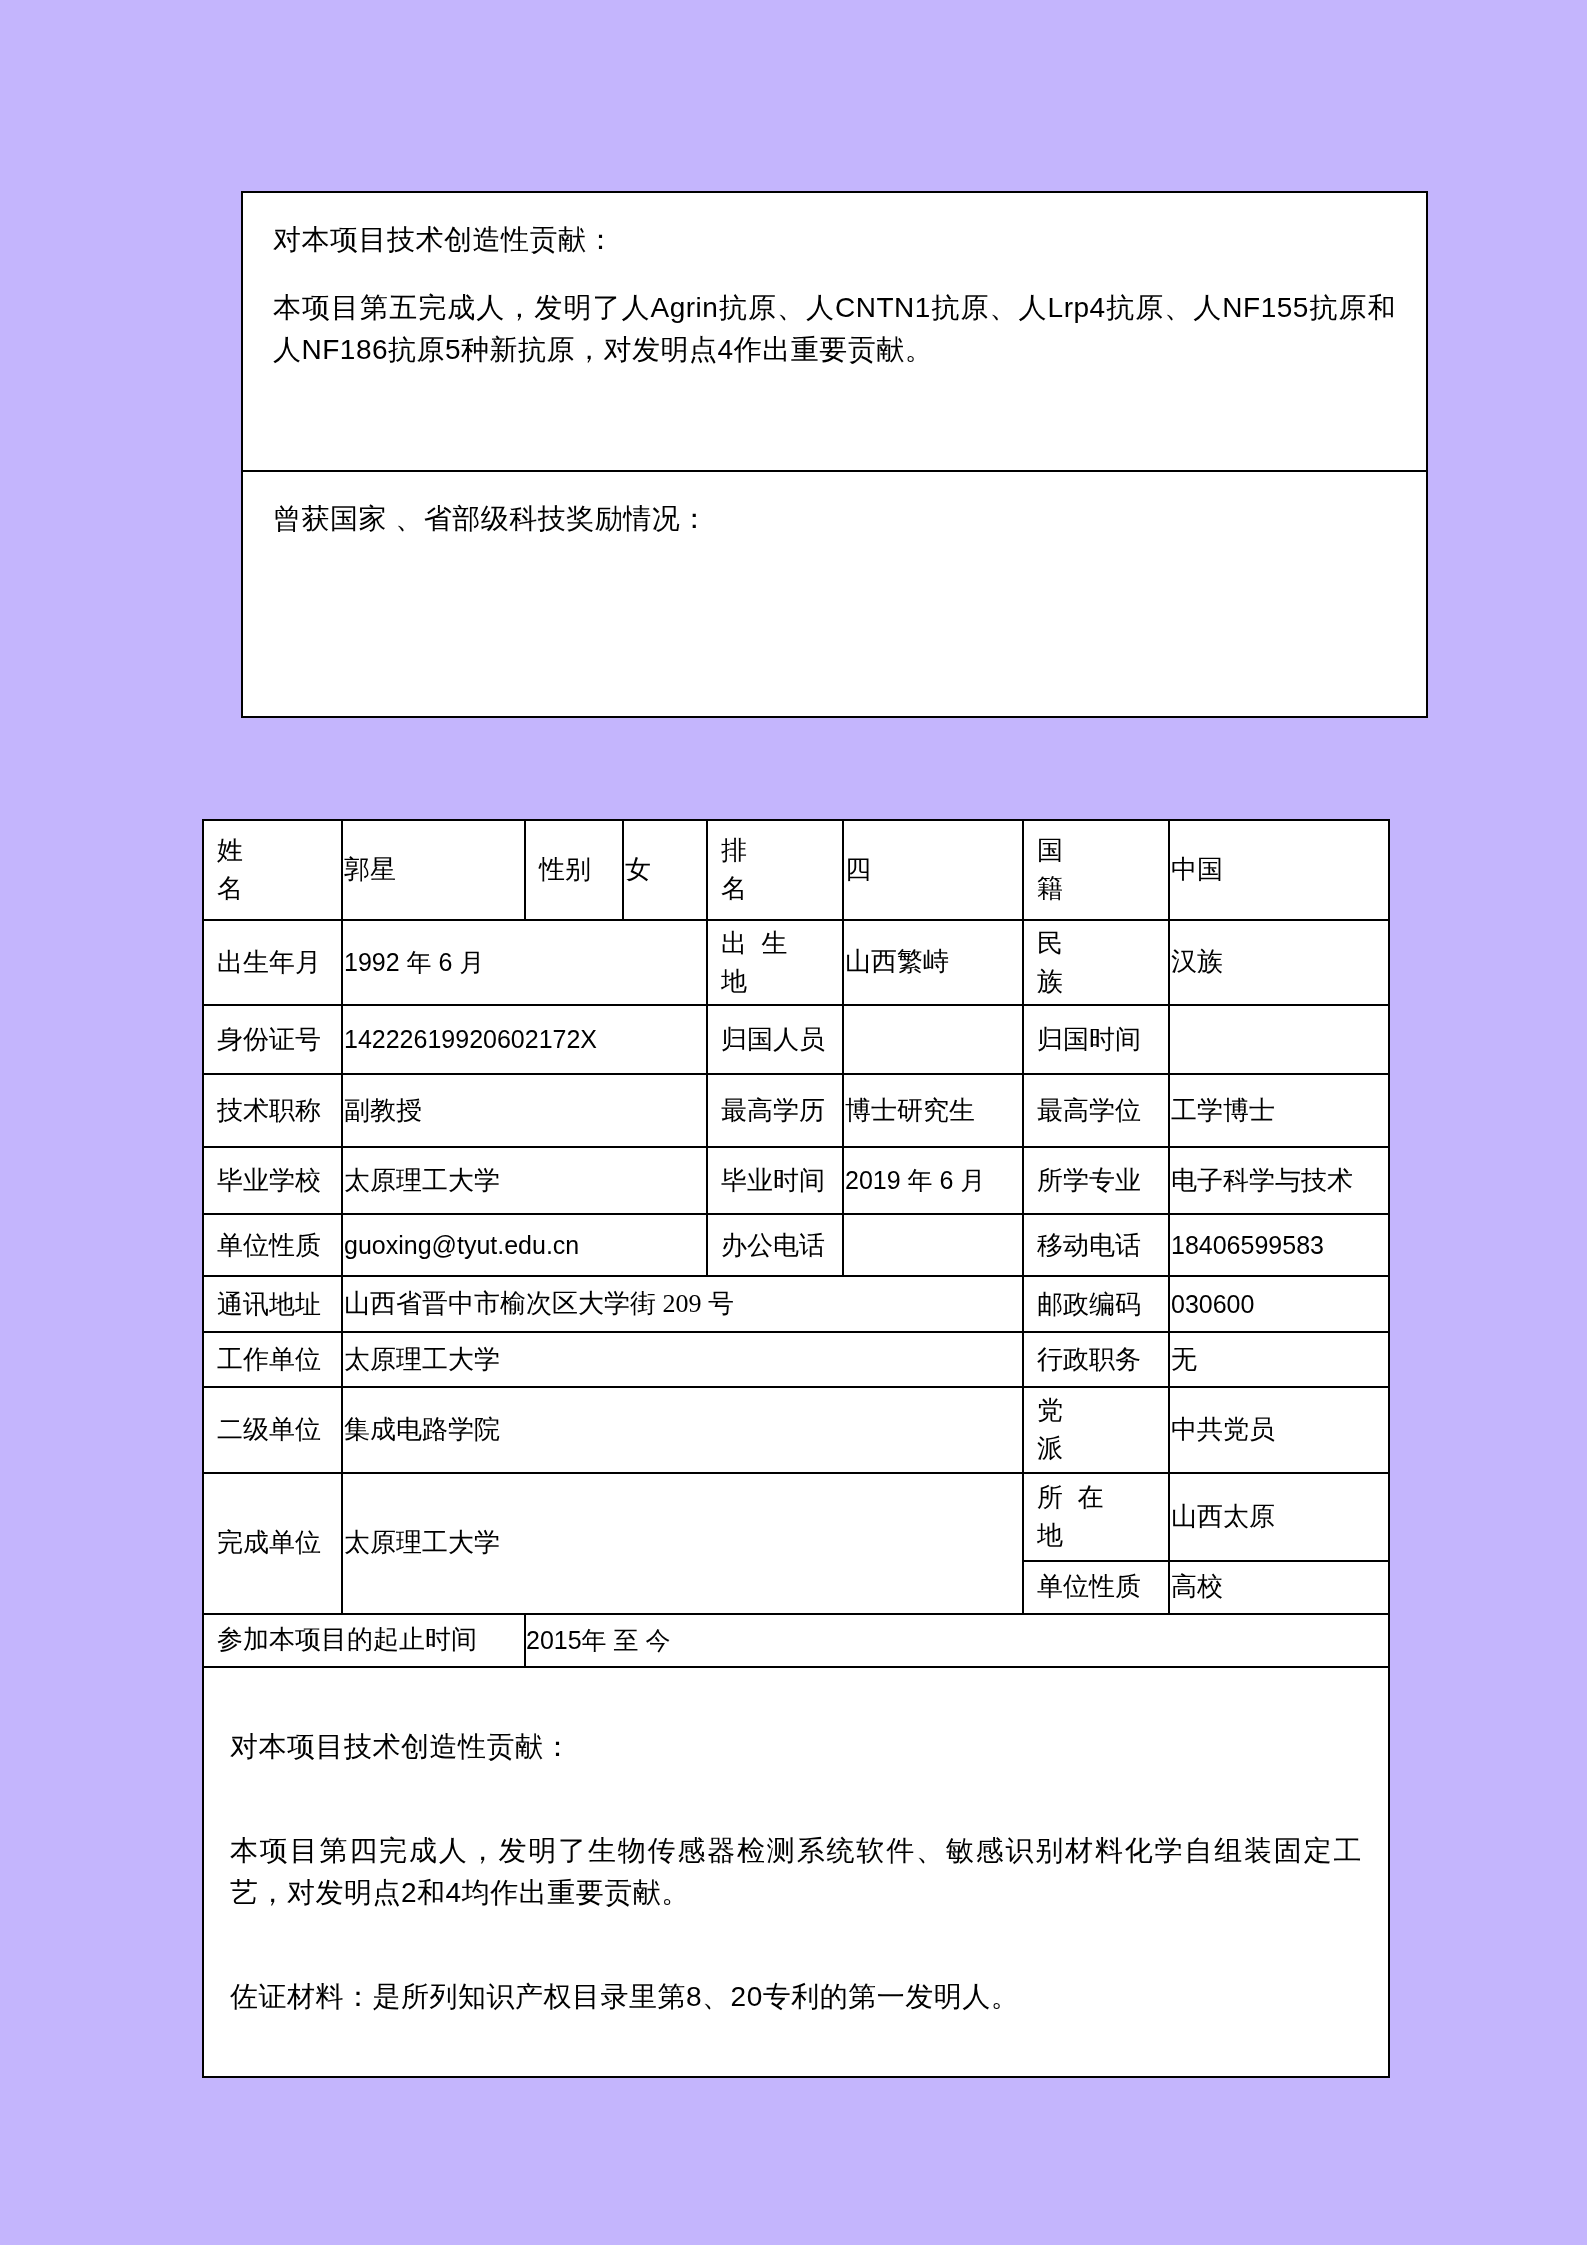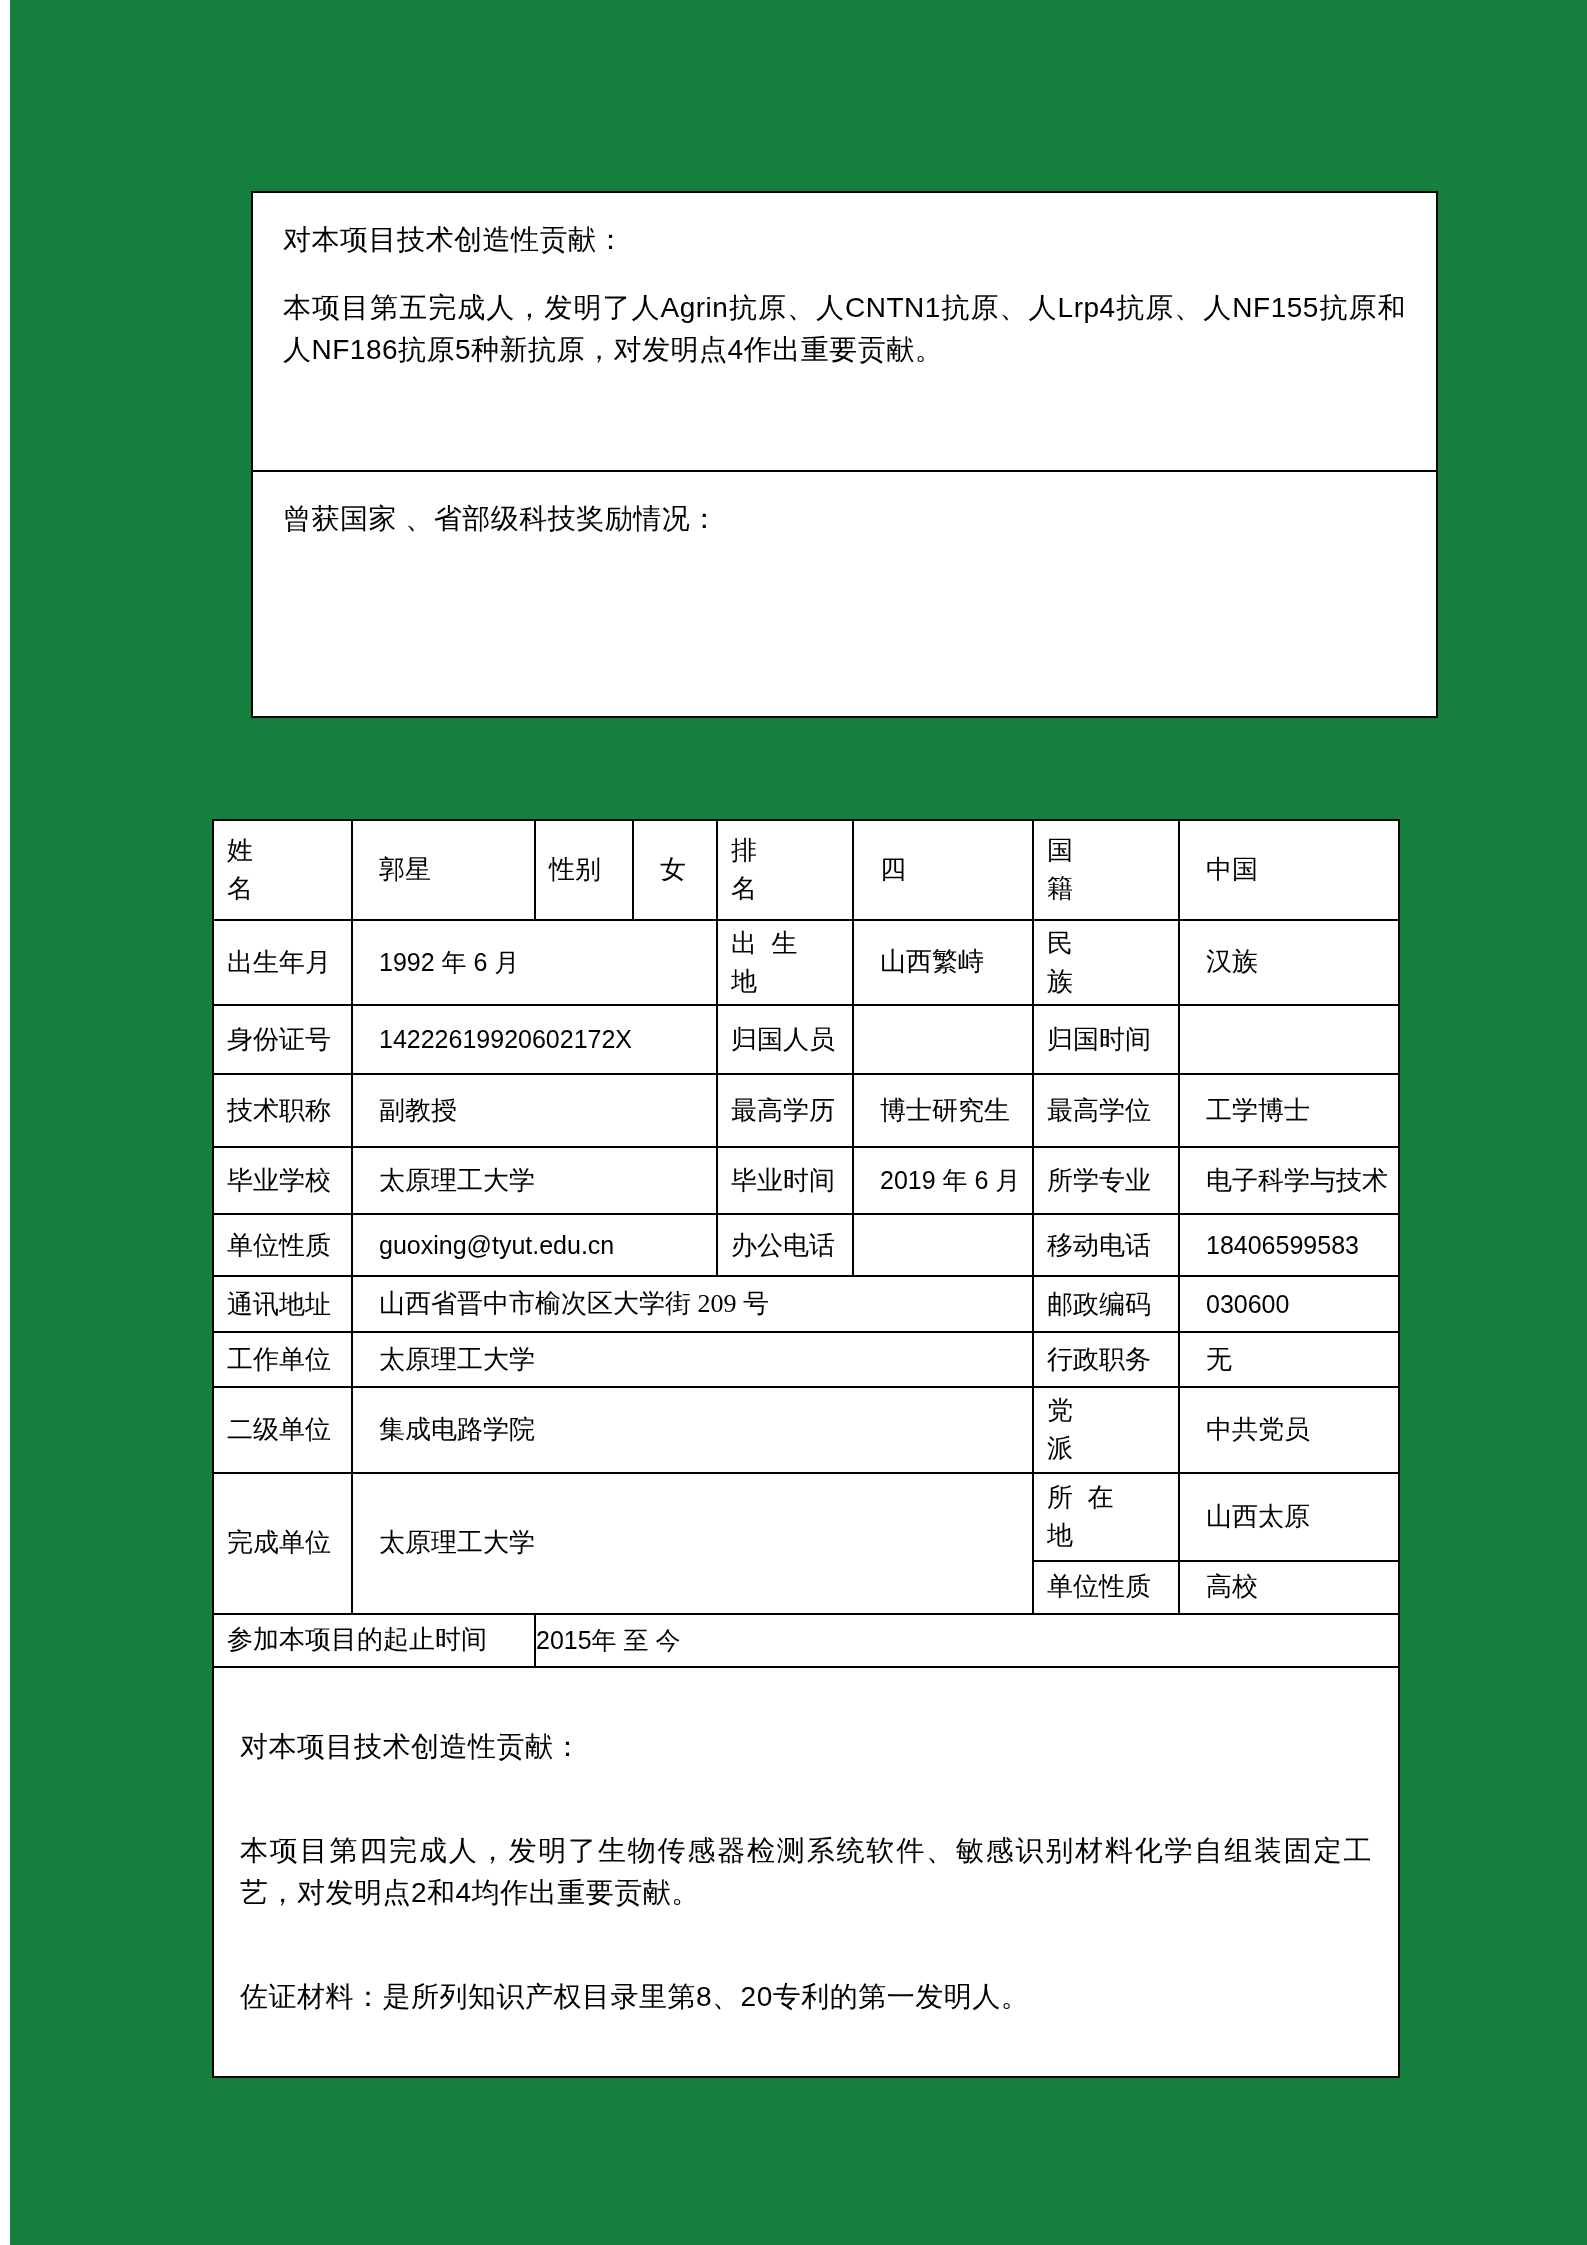--- a/index.html
+++ b/index.html
@@ -4,21 +4,21 @@
 <style>
   * { box-sizing: border-box; margin: 0; padding: 0; }
   html, body { background: #ffffff; }
   body {
     width: 1587px;
     height: 2245px;
     position: relative;
     font-family: "Liberation Sans", "DejaVu Sans", sans-serif;
     color: #000000;
   }
-  .page { position: absolute; inset: 0; background: #15803d; margin-left: 10px; }
+  .page { position: absolute; inset: 0; background: #c4b5fd; }
 
   
   .award-box {
     position: absolute;
     left: 241px;
     top: 191px;
     width: 1187px;
     border: 2px solid #000000;
     background: #ffffff;
   }
@@ -61,21 +61,21 @@
   td.lbl {
     font-family: "Liberation Sans", "DejaVu Sans", sans-serif;
     font-size: 26px;
     line-height: 1.45;
     padding: 4px 6px 4px 13px;
   }
   td.val {
     font-family: "Liberation Serif", "DejaVu Serif", serif;
     font-size: 26px;
     line-height: 1.4;
-    padding: 4px 6px 4px 26px;
+    padding: 4px 6px 4px 1px;
   }
   td.val.v-sans {
     font-family: "Liberation Sans", "DejaVu Sans", sans-serif;
     font-size: 25px;
   }
   td.center { padding-left: 0; }
   td.contrib {
     vertical-align: top;
     padding: 22px 26px;
   }

